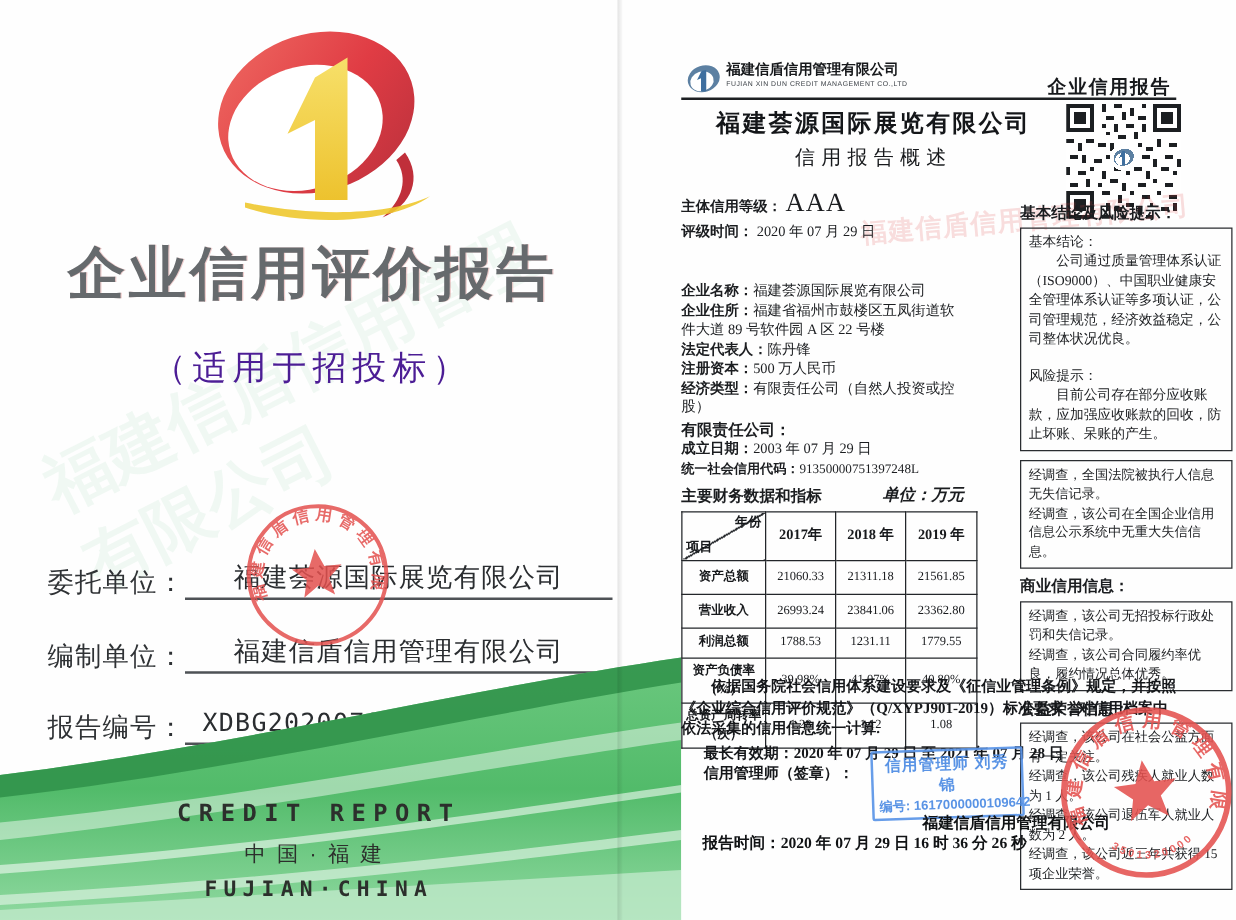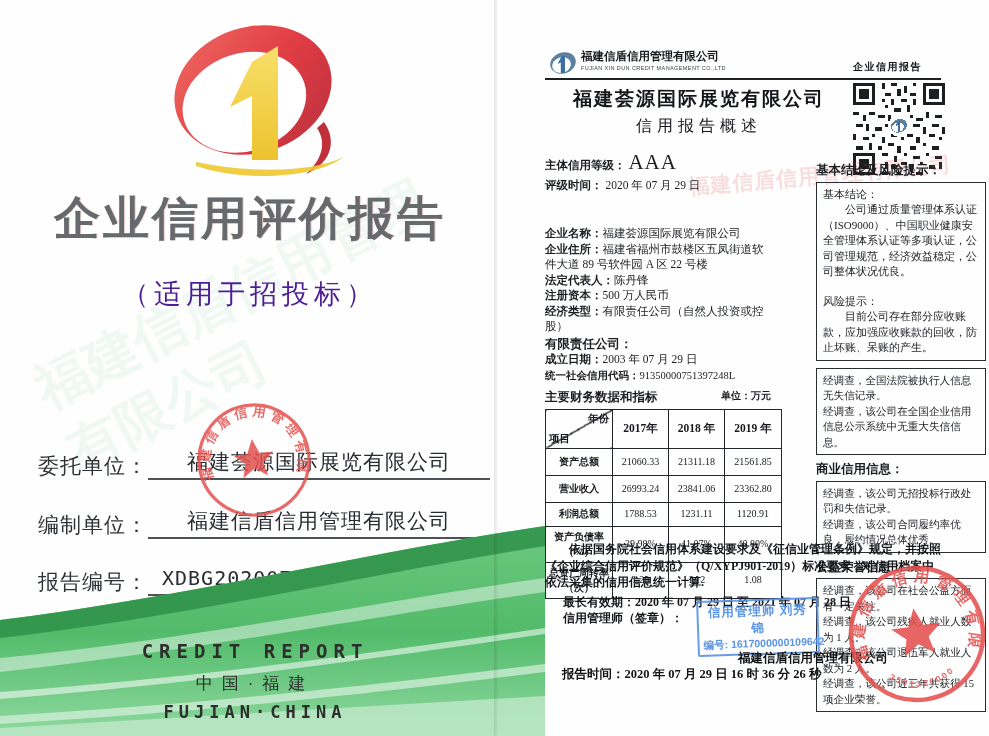--- a/index.html
+++ b/index.html
@@ -28,38 +28,38 @@
       letter-spacing:6px;color:#2c2f2c;font-family:"DejaVu Sans Mono",monospace;}
   #cover-footer-text2{left:0;top:672px;width:510px;text-align:center;font-size:17px;
       letter-spacing:9px;color:#2c2f2c;font-family:"Liberation Sans",sans-serif;}
   #cover-footer-text3{left:0;top:702px;width:510px;text-align:center;font-size:17px;font-weight:bold;
       letter-spacing:5px;color:#2c2f2c;font-family:"DejaVu Sans Mono",monospace;}
   
   .rp{font-family:"Liberation Serif","DejaVu Serif",serif;}
   #rp-header-co{left:581px;top:50px;width:220px;line-height:12px;}
   #rp-header-co .l1{font-size:11.5px;font-weight:bold;color:#16181b;}
   #rp-header-co .l2{font-size:5.5px;color:#3a3f45;letter-spacing:.4px;font-family:"Liberation Sans",sans-serif;}
-  #rp-doctype{left:835px;top:60px;width:105px;text-align:center;font-size:10px;font-weight:bold;
+  #rp-doctype{left:835px;top:60px;width:105px;text-align:center;font-size:15px;font-weight:bold;
               letter-spacing:1.5px;color:#17191c;}
   #rp-rule{left:545px;top:78px;width:396px;height:2px;background:#1d2023;}
   #rp-title{left:545px;top:86px;width:308px;text-align:center;font-size:19px;font-weight:600;
             letter-spacing:2px;color:#141619;}
   #rp-subtitle{left:545px;top:116px;width:308px;text-align:center;font-size:16px;letter-spacing:5px;color:#17191c;}
   #rp-red-watermark{left:688px;top:160px;width:300px;font-size:21px;color:rgba(222,72,72,.18);
                     transform:rotate(-5deg);font-weight:bold;letter-spacing:1px;pointer-events:none;}
   #rp-rating{left:545px;top:152px;width:230px;}
   .rating-line{font-size:11.5px;line-height:20px;color:#1b1d20;}
   .rating-line .lbl{font-weight:bold;}
   #rating-grade{font-size:21px;letter-spacing:1px;font-family:"Liberation Serif",serif;}
   #rp-leftcol{left:545px;top:226px;width:226px;font-size:11.5px;line-height:15.5px;color:#1b1d20;}
   #rp-leftcol .lbl{font-weight:bold;}
   #rp-leftcol p{margin:0;}
   .heading{font-weight:bold;font-size:12.5px;margin-top:2px;}
   #fin-caption{display:flex;justify-content:space-between;align-items:flex-start;margin-top:5px;margin-bottom:3px;}
-  #fin-unit{font-size:10px;font-weight:bold;}
+  #fin-unit{font-size:13px;font-weight:bold;font-style:italic;}
   table#fin{border-collapse:collapse;width:224px;table-layout:fixed;}
   table#fin td,table#fin th{border:1.5px solid #23262a;text-align:center;vertical-align:middle;
        font-size:10px;padding:2px 1px;color:#17191c;}
   table#fin th{font-size:11.5px;}
   #corner-cell{position:relative;height:34px;padding:0;
      background:linear-gradient(to bottom right,transparent 49.4%,#23262a 49.4%,#23262a 51.6%,transparent 51.6%);}
   #corner-top{position:absolute;top:1px;right:3px;font-size:10.5px;font-weight:bold;}
   #corner-bottom{position:absolute;bottom:1px;left:3px;font-size:10.5px;font-weight:bold;}
   .fin-label{font-weight:bold;font-size:10.5px;}
   #rp-rightcol{left:772px;top:161px;width:170px;font-size:11px;line-height:15.5px;color:#1b1d20;padding-left:44px;}
@@ -252,21 +252,21 @@
       <tr style="height:27px;">
         <td class="fin-label">营业收入</td>
         <td>26993.24</td>
         <td>23841.06</td>
         <td>23362.80</td>
       </tr>
       <tr style="height:24px;">
         <td class="fin-label">利润总额</td>
         <td>1788.53</td>
         <td>1231.11</td>
-        <td>1120.91</td>
+        <td>1779.55</td>
       </tr>
       <tr style="height:34px;">
         <td class="fin-label">资产负债率（%）</td>
         <td>39.98%</td>
         <td>41.07%</td>
         <td>40.80%</td>
       </tr>
       <tr style="height:33px;">
         <td class="fin-label">总资产周转率（次）</td>
         <td>1.28</td>

